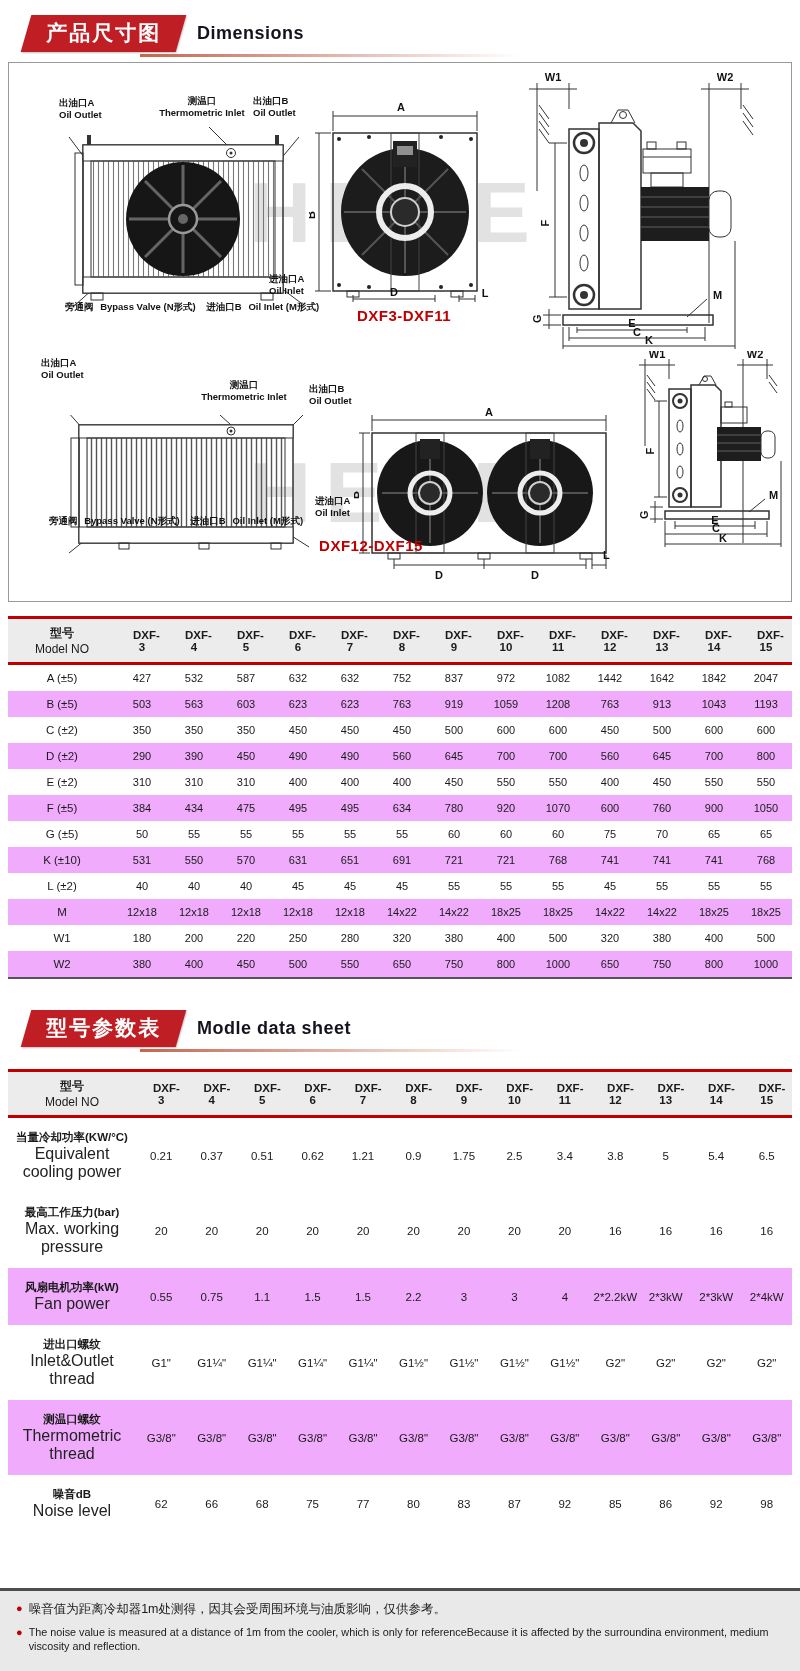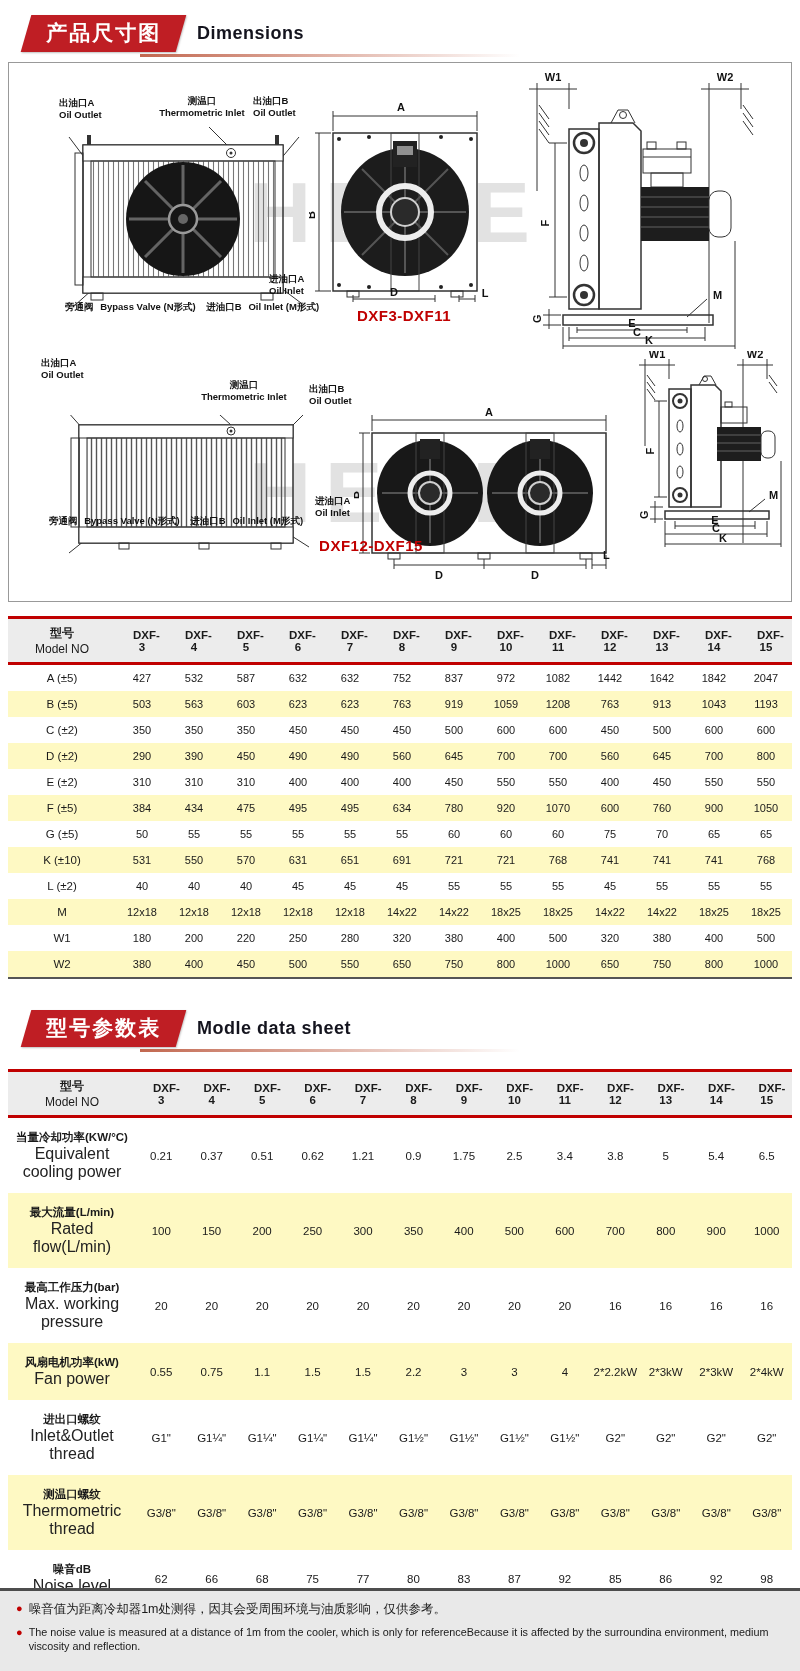--- a/index.html
+++ b/index.html
@@ -33,21 +33,21 @@
   .dsvg text { font-family: "Liberation Sans", sans-serif; font-size: 11px; font-weight: bold; fill: #111; }
   
   table.spec { width: 784px; margin: 14px 8px 0 8px; border-collapse: collapse; table-layout: fixed; }
   table.spec thead th { background: #ececec; border-top: 3px solid #c00000; border-bottom: 3px solid #c00000;
     font-size: 11.5px; padding: 6px 17px; font-weight: bold; margin-left: 44px; }
   table.spec thead th.lbl-h { width: 108px; }
   table.spec .h-cn { font-size: 12px; font-weight: bold; }
   table.spec .h-en { font-size: 12px; font-weight: normal; }
   table.spec tbody th { font-weight: normal; font-size: 11.5px; text-align: center; padding: 2px; }
   table.spec tbody td { text-align: center; font-size: 11px; padding: 7px 1px; }
-  table.spec tbody tr.alt { background: #fef9c3; }
+  table.spec tbody tr.alt { background: #f0abfc; }
   table.spec tbody tr:last-child { border-bottom: 2px solid #555; }
   table.big tbody td, table.big tbody th { padding: 21px 1px; font-size: 11.5px; }
   table.big thead th.lbl-h { width: 128px; }
   table.big .r-cn { font-size: 11.5px; font-weight: bold; }
   table.big .r-en { font-size: 16px; font-weight: normal; color: #222; }
   table.big tbody th { padding: 12px 2px; }
   table.big tbody tr:last-child { border-bottom: none; }
   
   .footnotes { position: absolute; left: 0; right: 0; bottom: 0; top: 1588px;
     background: #e9e9e9; border-top: 3px solid #4d4d4d; padding: 10px 16px 8px 16px; }
@@ -654,39 +654,20 @@
         <td>1.21</td>
         <td>0.9</td>
         <td>1.75</td>
         <td>2.5</td>
         <td>3.4</td>
         <td>3.8</td>
         <td>5</td>
         <td>5.4</td>
         <td>6.5</td>
       </tr>
-      <tr class="alt">
-        <th>
-          <div class="r-cn">最大流量(L/min)</div>
-          <div class="r-en">Rated flow(L/min)</div>
-        </th>
-        <td>100</td>
-        <td>150</td>
-        <td>200</td>
-        <td>250</td>
-        <td>300</td>
-        <td>350</td>
-        <td>400</td>
-        <td>500</td>
-        <td>600</td>
-        <td>700</td>
-        <td>800</td>
-        <td>900</td>
-        <td>1000</td>
-      </tr>
       <tr>
         <th>
           <div class="r-cn">最高工作压力(bar)</div>
           <div class="r-en">Max. working pressure</div>
         </th>
         <td>20</td>
         <td>20</td>
         <td>20</td>
         <td>20</td>
         <td>20</td>

